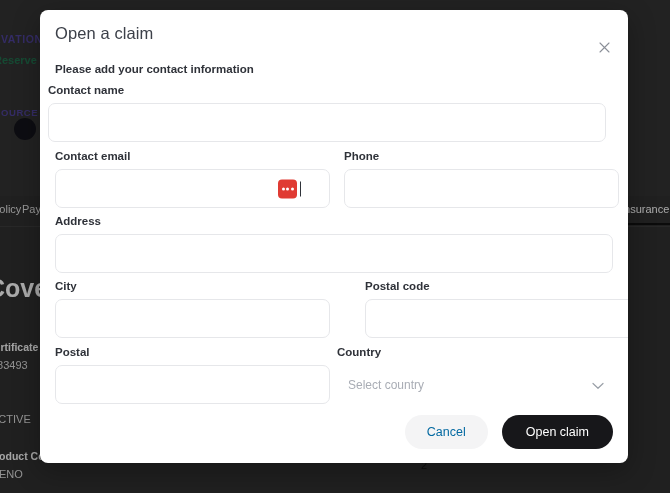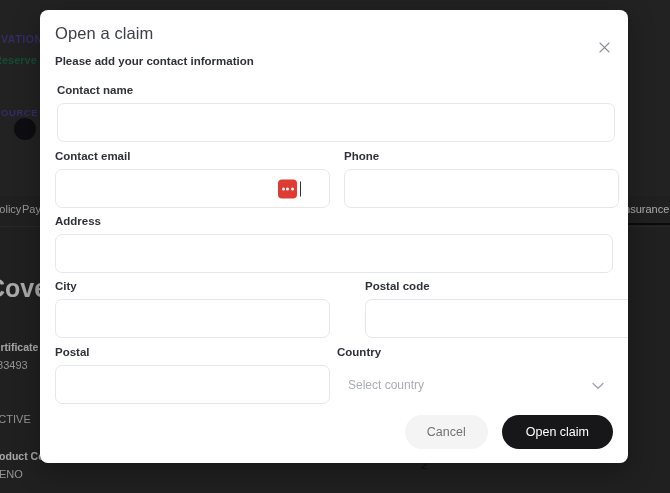--- a/index.html
+++ b/index.html
@@ -182,21 +182,21 @@
     position: absolute;
     left: 15px; top: 14px;
     font-size: 16.5px;
     font-weight: 400;
     color: #3c4049;
     letter-spacing: 0.1px;
   }
 
   .modal-subtitle {
     position: absolute;
-    left: 15px; top: 45px;
+    left: 15px; top: 53px;
     font-size: 11.5px;
     font-weight: 700;
     color: #2f3239;
   }
 
   .modal-close {
     position: absolute;
     right: 14px; top: 27px;
     width: 20px; height: 20px;
     display: flex;
@@ -233,21 +233,21 @@
     padding: 0 11px;
     outline: none;
   }
   .field-input::placeholder { color: #a9adb5; }
 
   
   .w-full { width: 558px; }
   .w-half { width: 275px; }
 
   
-  .pos-contact-name  { left: 17px;  top: 74px;  }
+  .pos-contact-name  { left: 8px;  top: 74px;  }
   .pos-contact-email { left: 15px;  top: 140px; }
   .pos-phone         { left: 304px; top: 140px; }
   .pos-address       { left: 15px;  top: 205px; }
   .pos-city          { left: 15px;  top: 270px; }
   .pos-postal        { left: 297px; top: 270px; margin-left: 28px; }
   .pos-state         { left: 15px;  top: 336px; }
   .pos-country       { left: 297px; top: 336px; }
 
   
   .input-with-badge { position: relative; }
@@ -317,21 +317,21 @@
     font-family: "Liberation Sans", sans-serif;
     font-size: 12.5px;
     font-weight: 400;
     cursor: pointer;
     height: 34px;
     padding: 0 22px;
     white-space: nowrap;
   }
   .btn-cancel {
     background: #f4f4f5;
-    color: #737373;
+    color: #0369a1;
   }
   .btn-primary {
     background: #17171a;
     color: #ffffff;
     padding: 0 24px;
   }
 </style>
 </head>
 <body>
 

